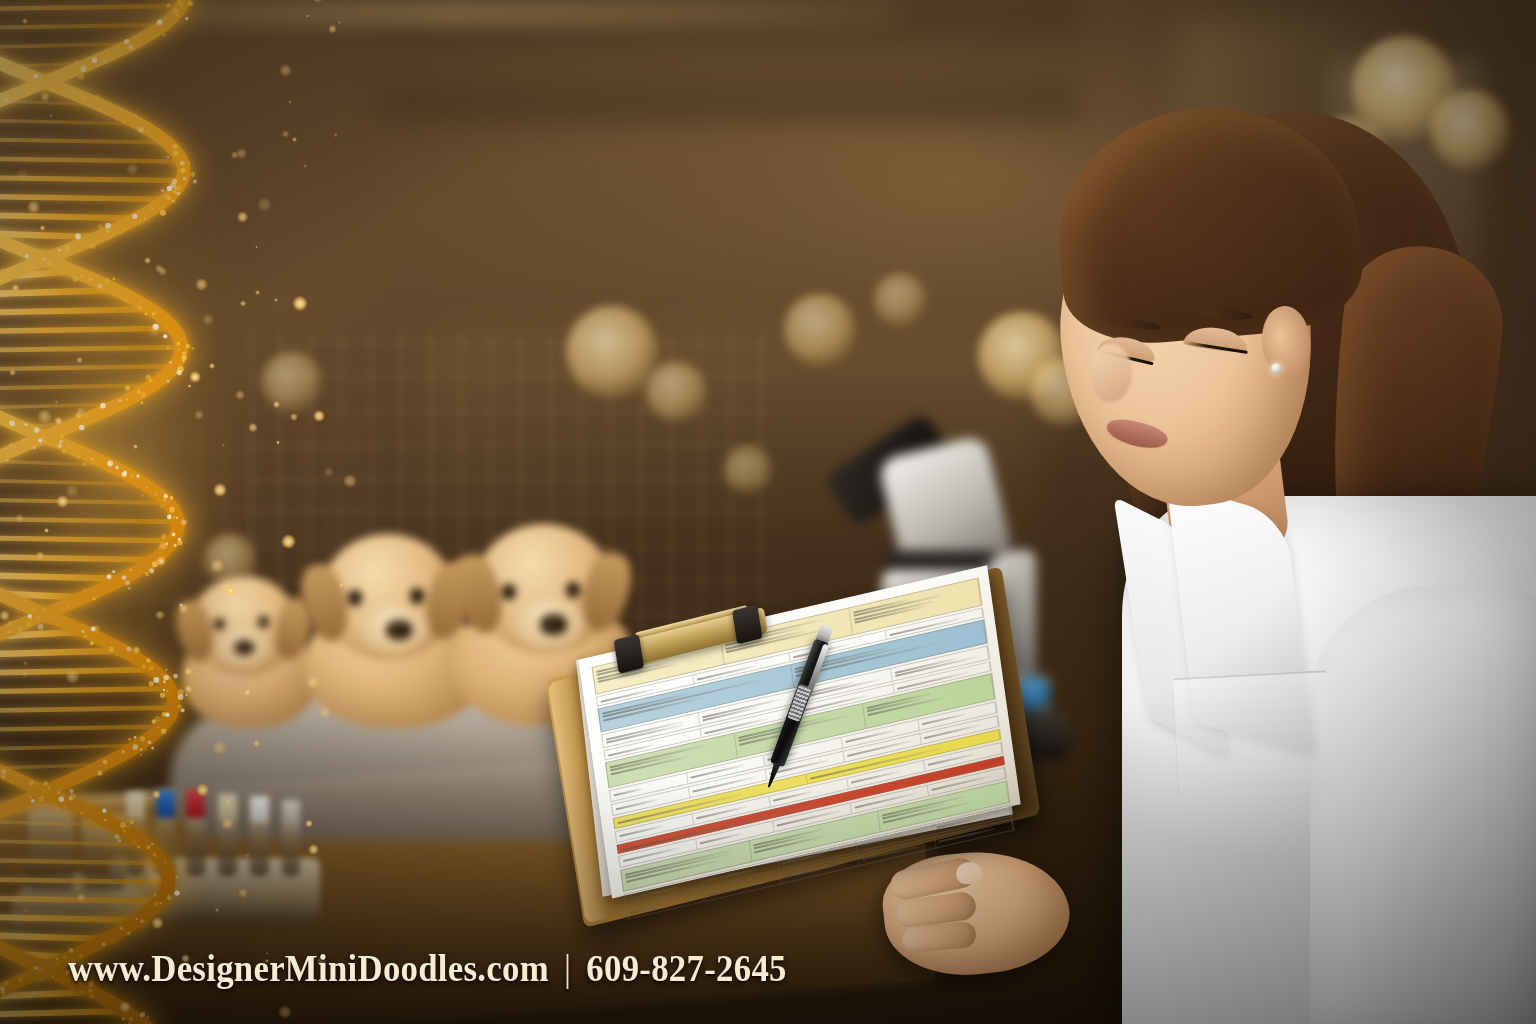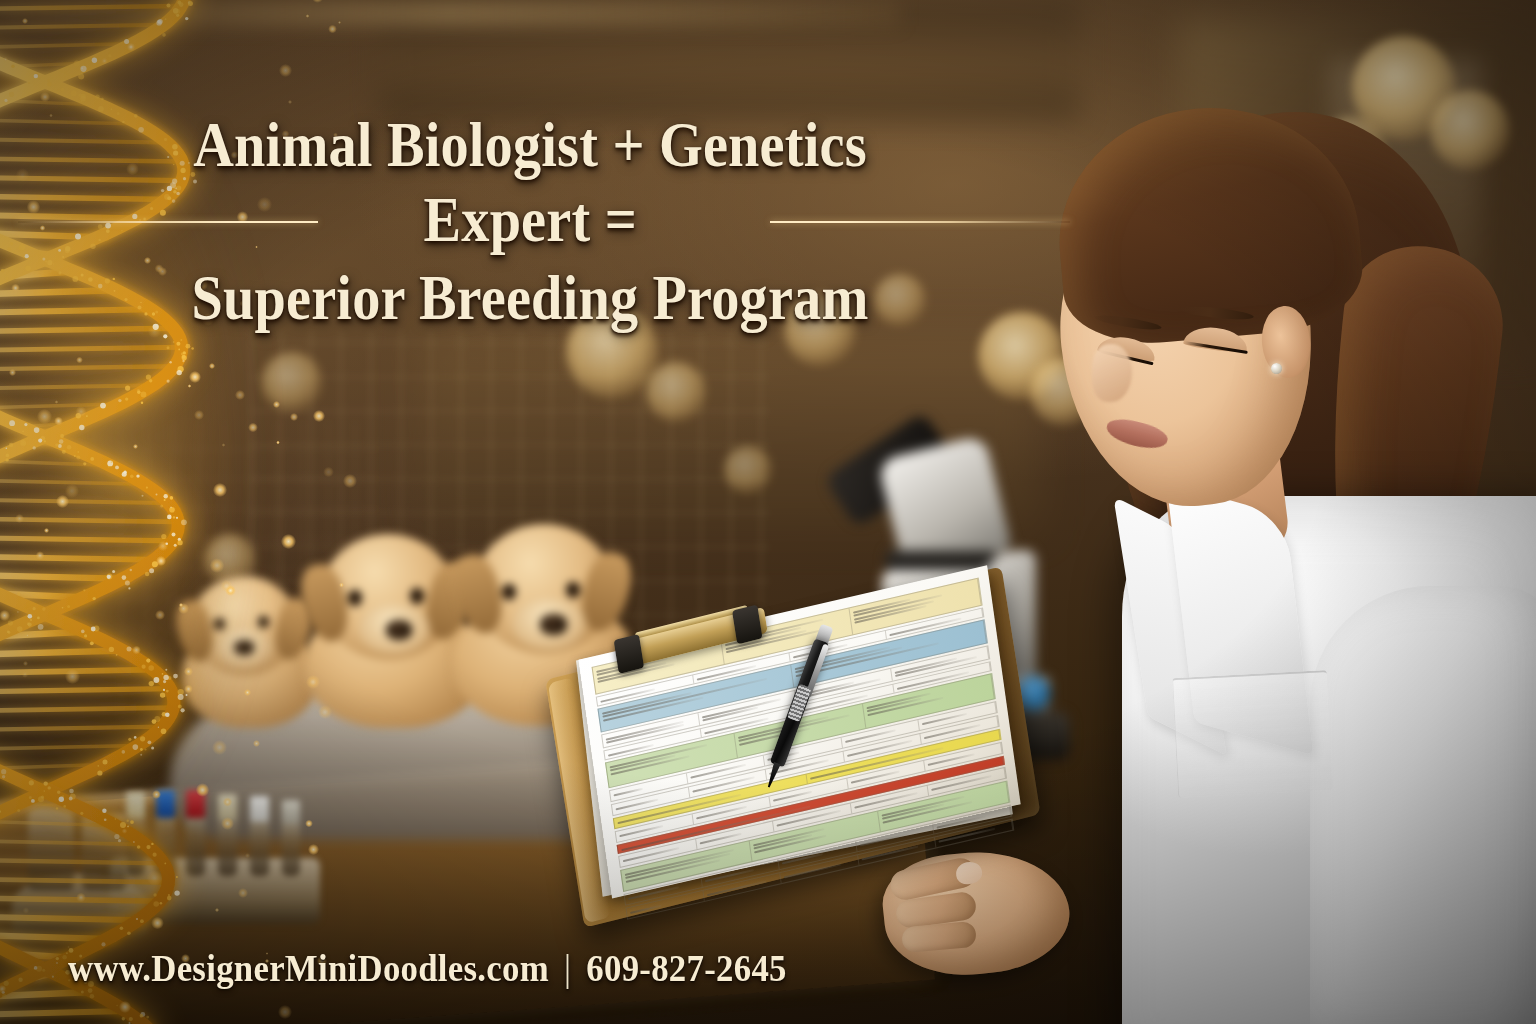--- a/index.html
+++ b/index.html
@@ -1674,29 +1674,20 @@
         <div class="sparkle" style="left: 417.628px; top: 169.784px; width: 4.5624px; height: 4.5624px; opacity: 0.323877;"></div>
         <div class="sparkle" style="left: 184.57px; top: 470.497px; width: 3.84768px; height: 3.84768px; opacity: 0.378804;"></div>
         <div class="sparkle" style="left: 314.216px; top: 737.172px; width: 8.77576px; height: 8.77576px; opacity: 0.743955;"></div>
         <div class="sparkle" style="left: 184.009px; top: 486.661px; width: 8.63121px; height: 8.63121px; opacity: 0.836795;"></div>
         <div class="sparkle" style="left: 323.729px; top: 479.909px; width: 9.83436px; height: 9.83436px; opacity: 0.323171;"></div>
       </div>
   </div>
 
   <div class="bg-vignette"></div>
 
-  <div class="headline">
-    <div class="hl-line hl-1">Animal Biologist + Genetics</div>
-    <div class="hl-mid-wrap">
-      <div class="rule rule-left"></div>
-      <div class="hl-line hl-2">Expert =</div>
-      <div class="rule rule-right"></div>
-    </div>
-    <div class="hl-line hl-3">Superior Breeding Program</div>
-  </div>
 
   <div class="footer">
     <span>www.DesignerMiniDoodles.com</span>
     <span class="sep">|</span>
     <span>609-827-2645</span>
   </div>
 
 </div>
 
 </body></html>

